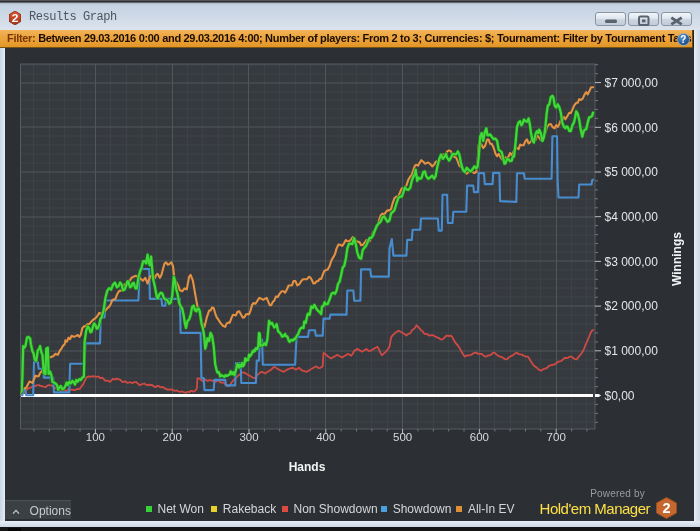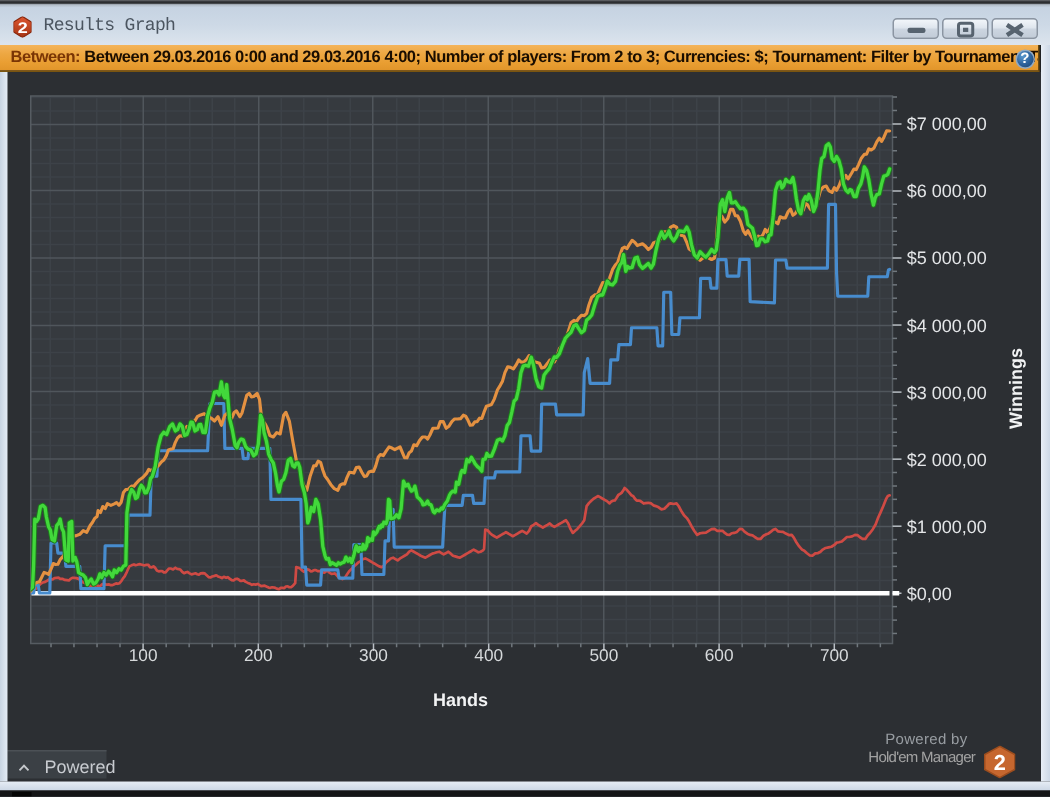--- a/index.html
+++ b/index.html
@@ -25,21 +25,21 @@
 .botstrip{position:absolute;left:0;top:521px;width:700px;height:6px;background:linear-gradient(to bottom,#e6edf5,#ccd7e5);}
 .below{position:absolute;left:0;top:527px;width:700px;height:4px;background:#141516;}
 .content{position:absolute;left:5px;top:47.5px;width:688.5px;height:473.5px;background:#2c2f33;}
 .legend{position:absolute;top:503px;left:0;width:700px;height:12px;font-size:12px;color:#d4d7da;}
 .legend .sq{position:absolute;top:2.5px;width:6.5px;height:6.5px;}
 .legend .lb{position:absolute;top:0;line-height:12px;}
 .optbtn{position:absolute;left:4.6px;top:499.5px;width:66px;height:19.5px;background:#3b4045;
   border-top:1px solid #4c5156;box-sizing:border-box;color:#c8cbd0;font-size:12px;}
 .powered{position:absolute;right:50px;top:488px;text-align:right;}
 .pw1{font-size:10px;color:#989da2;padding-right:5px;letter-spacing:0.2px;}
-.pw2{font-size:10px;color:#a3a3a3;margin-top:1px;letter-spacing:-0.5px;}
+.pw2{font-size:15px;color:#fde047;margin-top:1px;letter-spacing:-0.5px;}
 .hex2{position:absolute;left:656px;top:497px;}
 </style>
 </head>
 <body>
 <div class="page">
   <div class="titlebar">
     <svg class="logo-hex" width="12" height="14" viewBox="0 0 11 15" preserveAspectRatio="none">
       <defs>
           <linearGradient id="lg1" x1="0" y1="0" x2="0" y2="1">
             <stop offset="0" stop-color="#dd5630"></stop>
@@ -60,21 +60,21 @@
           <rect x="10" y="1.5" width="9.5" height="8.5" rx="1.5" fill="none" stroke="#57636f" stroke-width="2"></rect>
           <rect x="13" y="4.5" width="3.5" height="2.8" fill="#57636f"></rect>
         </svg>
     </div>
     <div class="winbtn" style="left:660.7px;">
       <svg width="29" height="12" viewBox="0 0 29 12">
           <path d="M9.3 2.6 L19.7 9.4 M19.7 2.6 L9.3 9.4" stroke="#57636f" stroke-width="2.9" fill="none"></path>
         </svg>
     </div>
   </div>
-  <div class="filterbar"><span class="flt">Between:</span> <b>Between 29.03.2016 0:00 and 29.03.2016 4:00; Number of players: From 2 to 3; Currencies: $; Tournament: Filter by Tournament Tags</b></div>
+  <div class="filterbar"><span class="flt">Filter:</span> <b>Between 29.03.2016 0:00 and 29.03.2016 4:00; Number of players: From 2 to 3; Currencies: $; Tournament: Filter by Tournament Tags</b></div>
   <div class="qcirc">?</div>
   <div class="content">
   <svg width="688.5" height="473.5" viewBox="5 47.5 688.5 473.5" style="position:absolute;left:0;top:0;">
     <defs>
       <clipPath id="plotclip">
             <rect x="20.5" y="63.5" width="574.5" height="365"></rect>
           </clipPath>
     </defs>
     <rect x="20.5" y="63.5" width="574.5" height="365" fill="#363a3f" stroke="none"></rect>
 
@@ -259,25 +259,37 @@
     <text x="172.2" y="440" font-size="11.5" fill="#d6d9db" text-anchor="middle" font-family="Liberation Sans">200</text>
     <text x="249.0" y="440" font-size="11.5" fill="#d6d9db" text-anchor="middle" font-family="Liberation Sans">300</text>
     <text x="325.8" y="440" font-size="11.5" fill="#d6d9db" text-anchor="middle" font-family="Liberation Sans">400</text>
     <text x="402.6" y="440" font-size="11.5" fill="#d6d9db" text-anchor="middle" font-family="Liberation Sans">500</text>
     <text x="479.4" y="440" font-size="11.5" fill="#d6d9db" text-anchor="middle" font-family="Liberation Sans">600</text>
     <text x="556.2" y="440" font-size="11.5" fill="#d6d9db" text-anchor="middle" font-family="Liberation Sans">700</text>
     <text x="307" y="470" font-size="12" font-weight="bold" fill="#f2f3f4" text-anchor="middle" font-family="Liberation Sans">Hands</text>
     <text x="677.5" y="255" font-size="12" font-weight="bold" fill="#f2f3f4" text-anchor="middle" font-family="Liberation Sans" transform="rotate(-90 681 255)">Winnings</text>
   </svg>
   </div>
+  <div class="legend">
+    <div class="sq" style="left:145.6px;background:#36d336;"></div>
+      <div class="lb" style="left:157.5px;">Net Won</div>
+    <div class="sq" style="left:210.8px;background:#e6d22a;"></div>
+      <div class="lb" style="left:222.8px;">Rakeback</div>
+    <div class="sq" style="left:281.5px;background:#de4a42;"></div>
+      <div class="lb" style="left:293.5px;">Non Showdown</div>
+    <div class="sq" style="left:380.7px;background:#4aa0dd;"></div>
+      <div class="lb" style="left:392.7px;">Showdown</div>
+    <div class="sq" style="left:455.9px;background:#df8f35;"></div>
+      <div class="lb" style="left:467.9px;">All-In EV</div>
+  </div>
   <div class="optbtn">
     <svg width="8" height="6" viewBox="0 0 8 6" style="position:absolute;left:7px;top:8px;">
         <path d="M1 4.6 L4 1.4 L7 4.6" fill="none" stroke="#c5c8cc" stroke-width="1.3"></path>
       </svg>
-    <span style="position:absolute;left:25px;top:3.5px;">Powered</span>
+    <span style="position:absolute;left:25px;top:3.5px;">Options</span>
   </div>
   <div class="powered">
     <div class="pw1">Powered by</div>
     <div class="pw2">Hold'em Manager</div>
   </div>
   <svg class="hex2" width="21" height="22" viewBox="0 0 21 22">
     <polygon points="10.5,0.5 20.5,6 20.5,16 10.5,21.5 0.5,16 0.5,6" fill="#c6672f" stroke="#9c4d1e" stroke-width="1"></polygon>
     <text x="10.5" y="16" font-size="14.5" font-weight="bold" fill="#fff" text-anchor="middle" font-family="Liberation Sans">2</text>
   </svg>
   <div class="sideL"></div>

